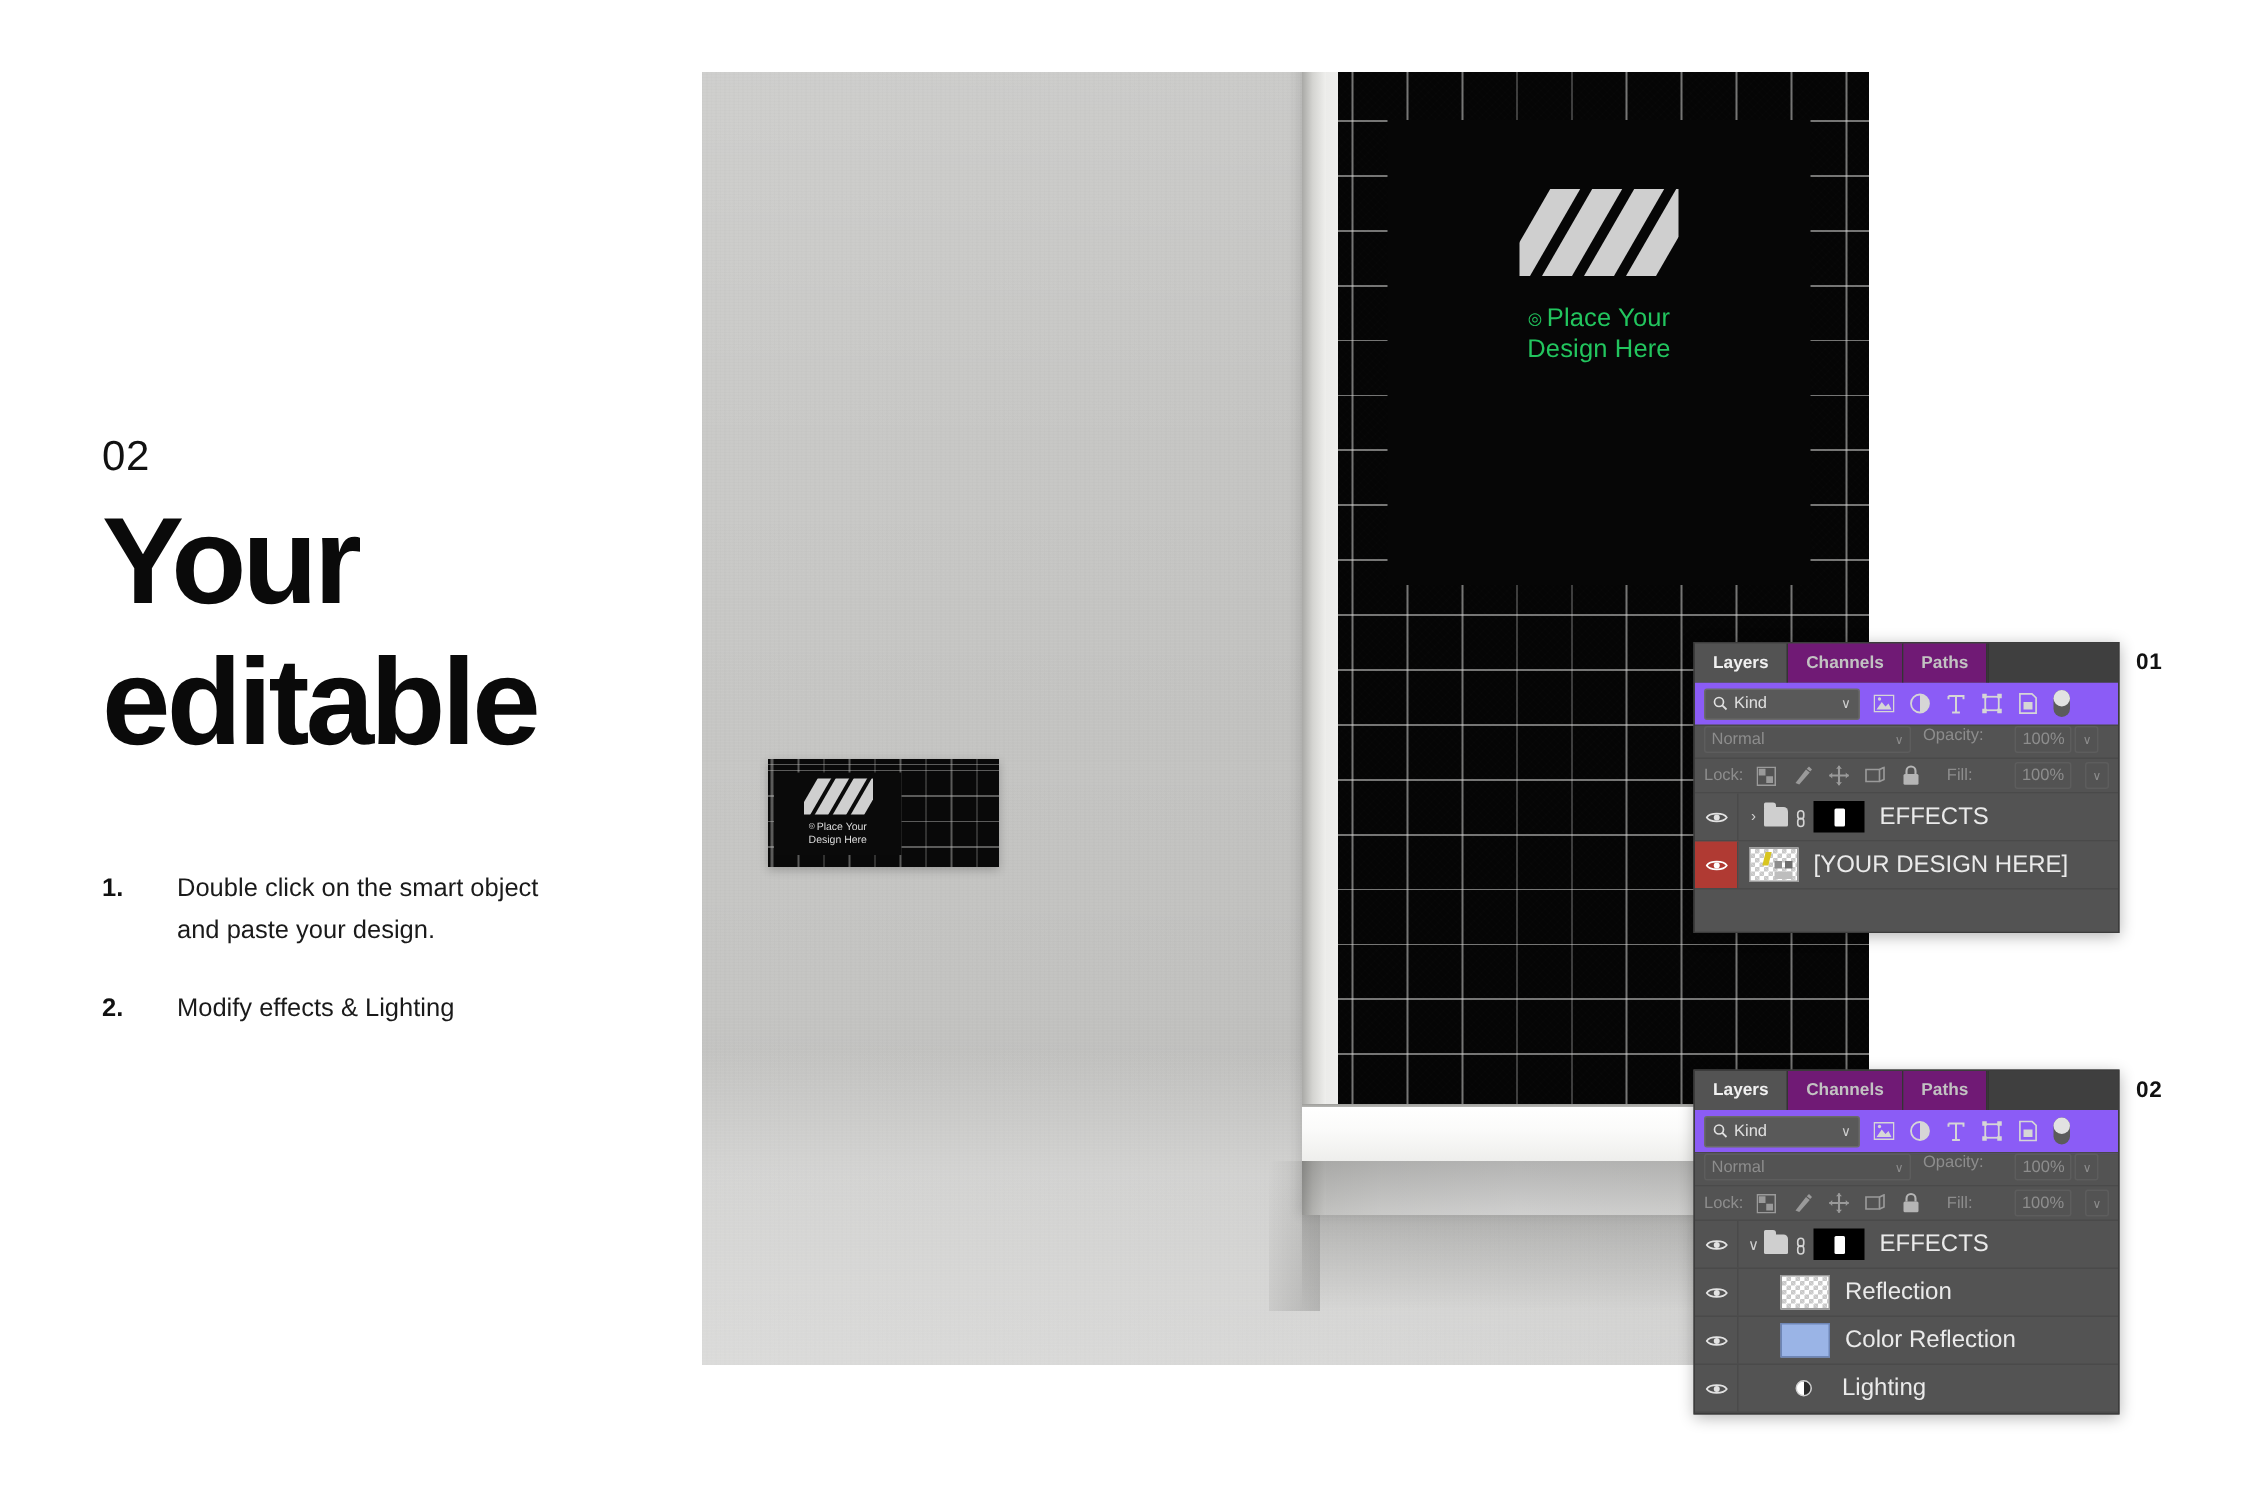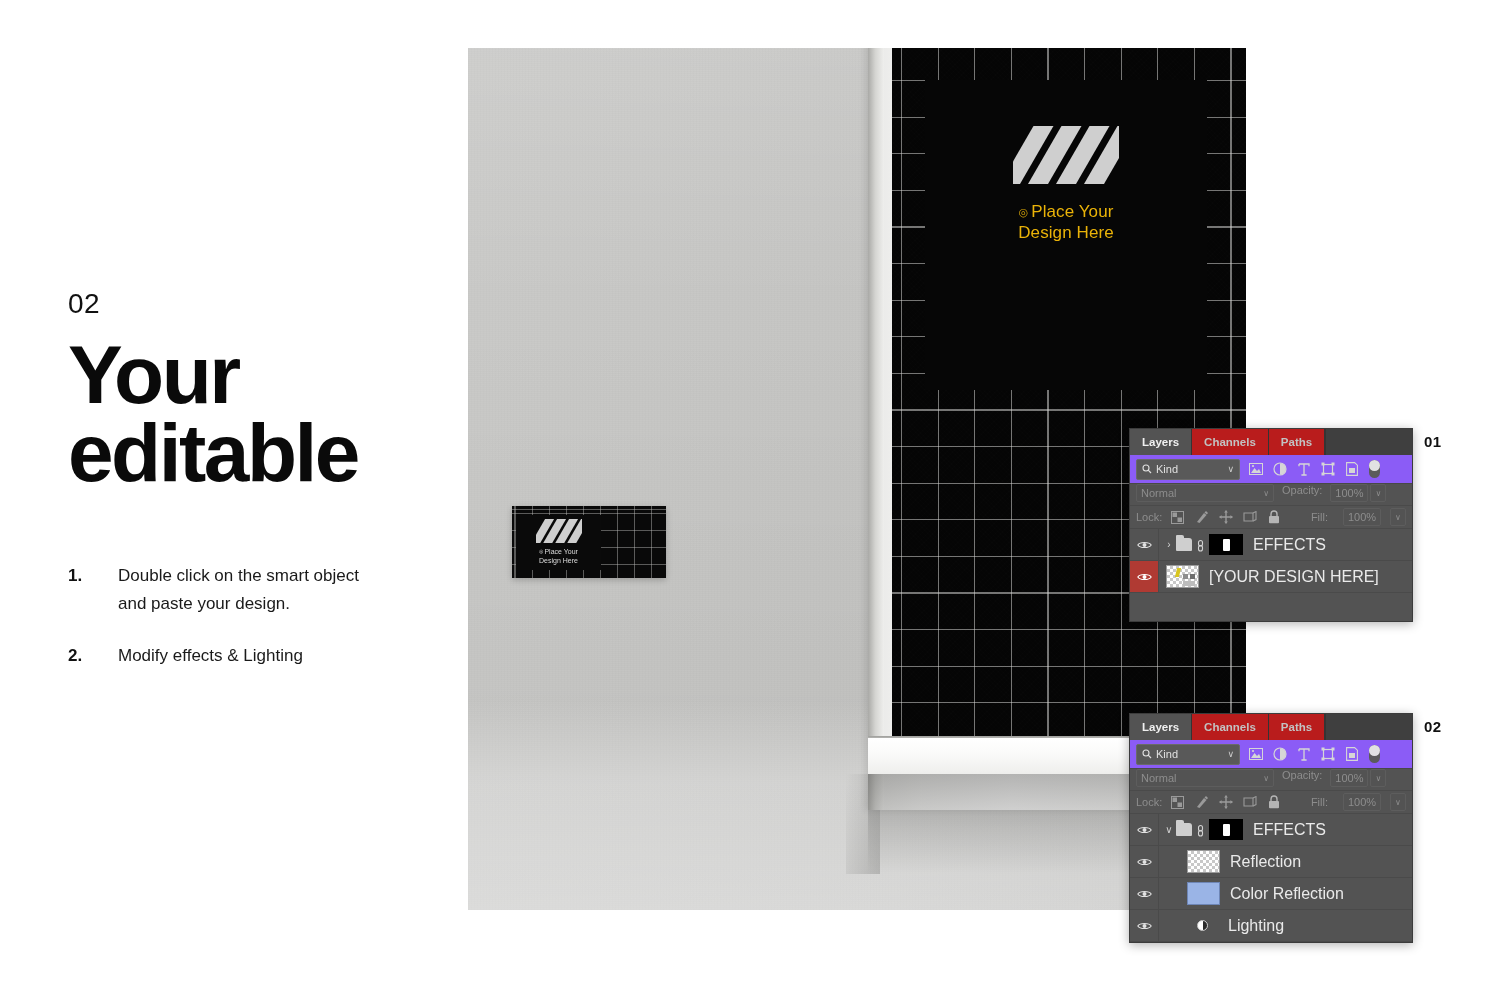--- a/index.html
+++ b/index.html
@@ -24,21 +24,21 @@
     margin-bottom:18px;
   }
   #headline{
     font-size:82px;
     font-weight:bold;
     color:#0a0a0a;
     line-height:0.95;
     letter-spacing:-2.5px;
     margin:0 0 70px 0;
   }
-  #headline .l2{display:block;}
+  #headline .l2{display:block;margin-top:16px;}
   .instr-row{
     display:flex;
     align-items:flex-start;
     margin-bottom:24px;
   }
   .instr-num{
     width:50px;
     flex:0 0 50px;
     font-size:17px;
     font-weight:bold;
@@ -137,21 +137,21 @@
     display:block;
   }
   .logo-stripes i:nth-child(1){left:2px;}
   .logo-stripes i:nth-child(2){left:30px;}
   .logo-stripes i:nth-child(3){left:58px;}
   .logo-stripes i:nth-child(4){left:86px;}
   #design-caption{
     position:absolute;
     top:122px;left:0;width:100%;
     text-align:center;
-    color:#eab308;
+    color:#22c55e;
     font-size:17px;
     line-height:1.22;
     font-weight:400;
     letter-spacing:.1px;
   }
   #design-caption .copymark{
     font-size:11px;
     vertical-align:1px;
     margin-right:3px;
     opacity:.95;
@@ -228,21 +228,21 @@
     height:26px;
     background:#3f3f3f;
     align-items:stretch;
   }
   .ps-tab{
     padding:0 12px;
     display:flex;align-items:center;
     font-size:11.5px;
     color:#c2c2c2;
     font-weight:bold;
-    background:#b91c1c;
+    background:#701a75;
     border-right:1px solid #343434;
   }
   .ps-tab.active{
     background:#535353;
     color:#f0f0f0;
   }
   .ps-tab-filler{flex:1;background:#3f3f3f;border-left:1px solid #343434;}
 
   .ps-filter-row{
     height:28px;
@@ -293,21 +293,21 @@
   }
   .ps-blend-sel{
     width:128px;display:flex;align-items:center;
     border:1px solid #5d5d5d;height:16px;padding:0 4px;border-radius:2px;
   }
   .ps-blend-sel .chev{margin-left:auto;font-size:8px;}
   .ps-lbl{margin-left:8px;}
   .ps-val{
     border:1px solid #5d5d5d;height:16px;min-width:36px;
     display:flex;align-items:center;justify-content:center;
-    margin-left:8px;border-radius:2px;
+    margin-left:21px;border-radius:2px;
   }
   .ps-mini-chev{
     border:1px solid #5d5d5d;height:16px;width:14px;
     display:flex;align-items:center;justify-content:center;
     margin-left:2px;font-size:8px;border-radius:2px;
   }
 
   .ps-lock-row{
     height:22px;
     display:flex;align-items:center;

